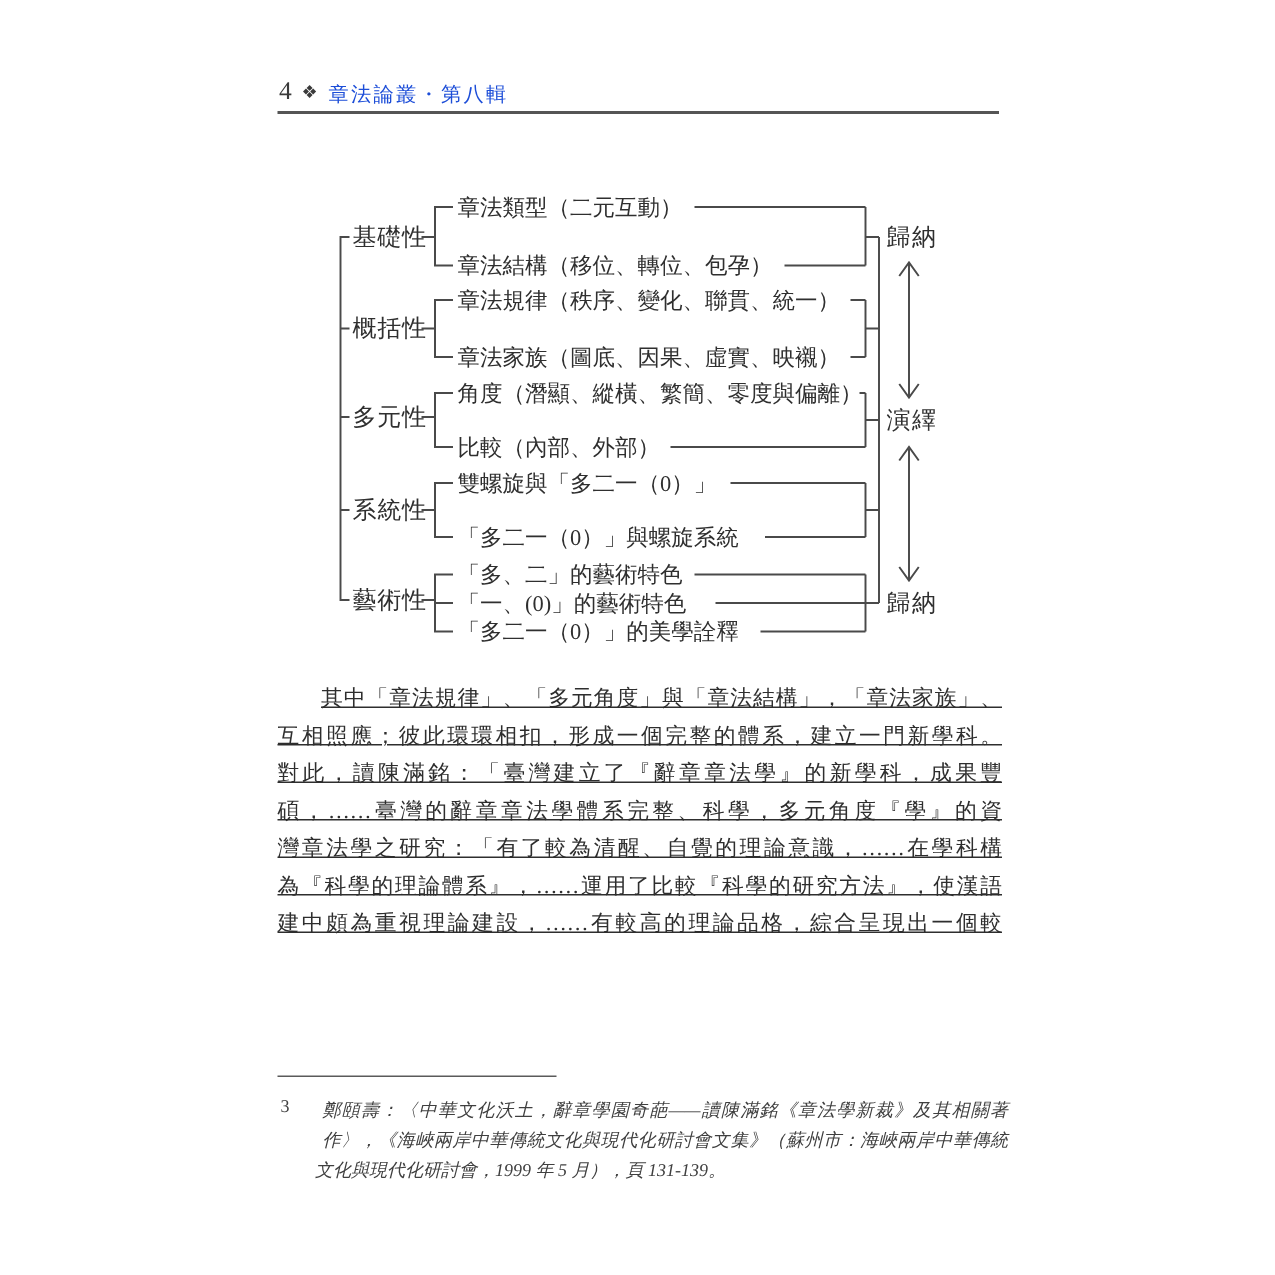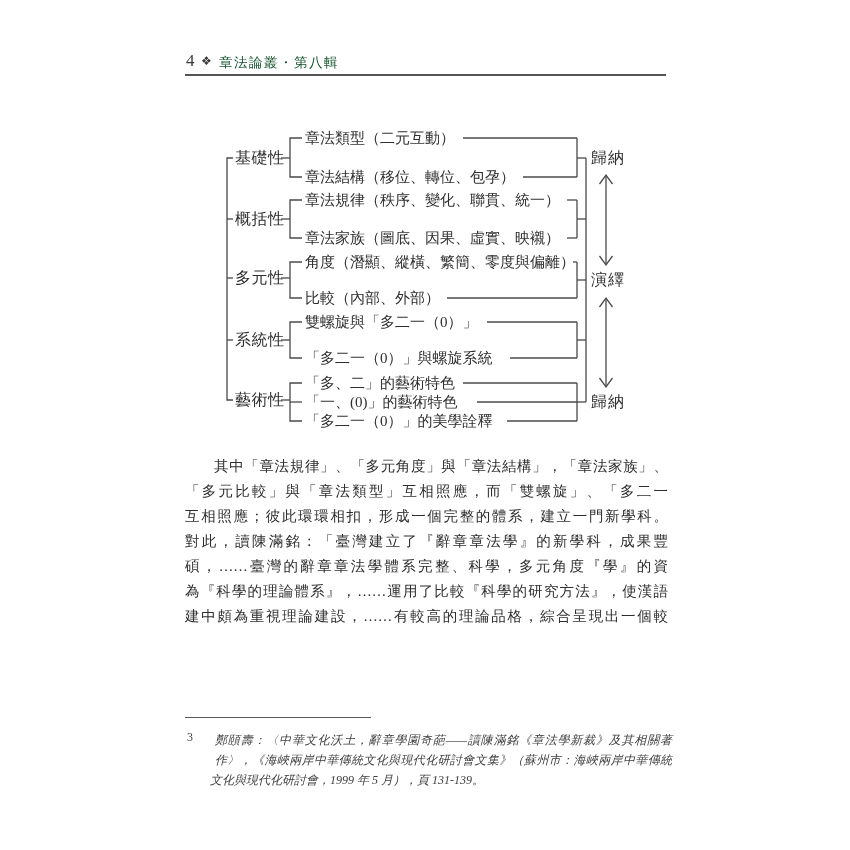--- a/index.html
+++ b/index.html
@@ -5,35 +5,36 @@
   html,body{margin:0;padding:0;background:#ffffff;}
   #page{
     position:relative;width:850px;height:850px;background:#ffffff;
     font-family:"Liberation Serif","DejaVu Serif",serif;
     color:#2e2e2e;overflow:hidden;
   }
   
   #header{position:absolute;left:185px;top:50px;width:482px;height:26px;}
   #page-num{position:absolute;left:1px;top:1px;font-size:17px;color:#3a3a3a;}
   #ornament{position:absolute;left:16px;top:4px;font-size:12px;color:#3a3a3a;}
-  #running-title{position:absolute;left:34px;top:4px;font-size:13.5px;letter-spacing:1.5px;color:#14532d;}
+  #running-title{position:absolute;left:34px;top:4px;font-size:13.5px;letter-spacing:1.5px;color:#1d4ed8;}
   #header-rule{position:absolute;left:0;top:24px;width:481px;height:1.6px;background:#555;}
   
   #diagram{position:absolute;left:175px;top:115px;width:500px;height:330px;}
   #diagram svg text{fill:#2f2f2f;}
   .cat-label{font-size:16px;letter-spacing:0.5px;}
   .child-label{font-size:15px;}
   .right-label{font-size:16px;letter-spacing:1px;}
   .tree-stroke{stroke:#4a4a4a;stroke-width:1.3;fill:none;}
   
   #body-text{position:absolute;left:185px;top:454px;width:483px;}
   .bline{
     width:483px;height:25px;line-height:25px;font-size:14.5px;
     text-align:justify;text-align-last:justify;white-space:nowrap;
     color:#2e2e2e;
+    text-decoration:underline;
   }
   .bline-first{text-indent:2em;}
   .sup3{font-size:9px;vertical-align:super;line-height:0;}
   
   #footnote-rule{position:absolute;left:185px;top:717px;width:186px;height:1.4px;background:#5a5a5a;}
   #footnote{position:absolute;left:185px;top:730px;width:482px;font-style:italic;color:#3f3f3f;}
   #fn-marker{position:absolute;left:2px;top:0;font-size:12px;font-style:normal;}
   .fn-line{
     margin-left:25px;width:457px;height:20px;line-height:20px;font-size:12px;
     white-space:nowrap;
@@ -132,24 +133,24 @@
       <text class="child-label" x="130" y="311">「多二一（0）」的美學詮釋</text>
 
       <text class="right-label" x="416" y="48">歸納</text>
       <text class="right-label" x="416" y="170">演繹</text>
       <text class="right-label" x="416" y="292">歸納</text>
     </svg>
   </div>
 
   <div id="body-text">
     <div class="bline bline-first">其中「章法規律」、「多元角度」與「章法結構」，「章法家族」、</div>
-    <div class="bline">「多元比較」與「章法類型」互相照應，而「雙螺旋」、「多二一</div>
     <div class="bline">互相照應；彼此環環相扣，形成一個完整的體系，建立一門新學科。</div>
     <div class="bline">對此，讀陳滿銘：「臺灣建立了『辭章章法學』的新學科，成果豐</div>
     <div class="bline">碩，……臺灣的辭章章法學體系完整、科學，多元角度『學』的資</div>
+    <div class="bline">灣章法學之研究：「有了較為清醒、自覺的理論意識，……在學科構</div>
     <div class="bline">為『科學的理論體系』，……運用了比較『科學的研究方法』，使漢語</div>
     <div class="bline">建中頗為重視理論建設，……有較高的理論品格，綜合呈現出一個較</div>
   </div>
 
   <div id="footnote-rule"></div>
   <div id="footnote">
     <span id="fn-marker">3</span>
     <div class="fn-line fn-just">鄭頤壽：〈中華文化沃土，辭章學園奇葩——讀陳滿銘《章法學新裁》及其相關著</div>
     <div class="fn-line fn-just">作〉，《海峽兩岸中華傳統文化與現代化研討會文集》（蘇州市：海峽兩岸中華傳統</div>
     <div class="fn-line">文化與現代化研討會，1999 年 5 月），頁 131-139。</div>

